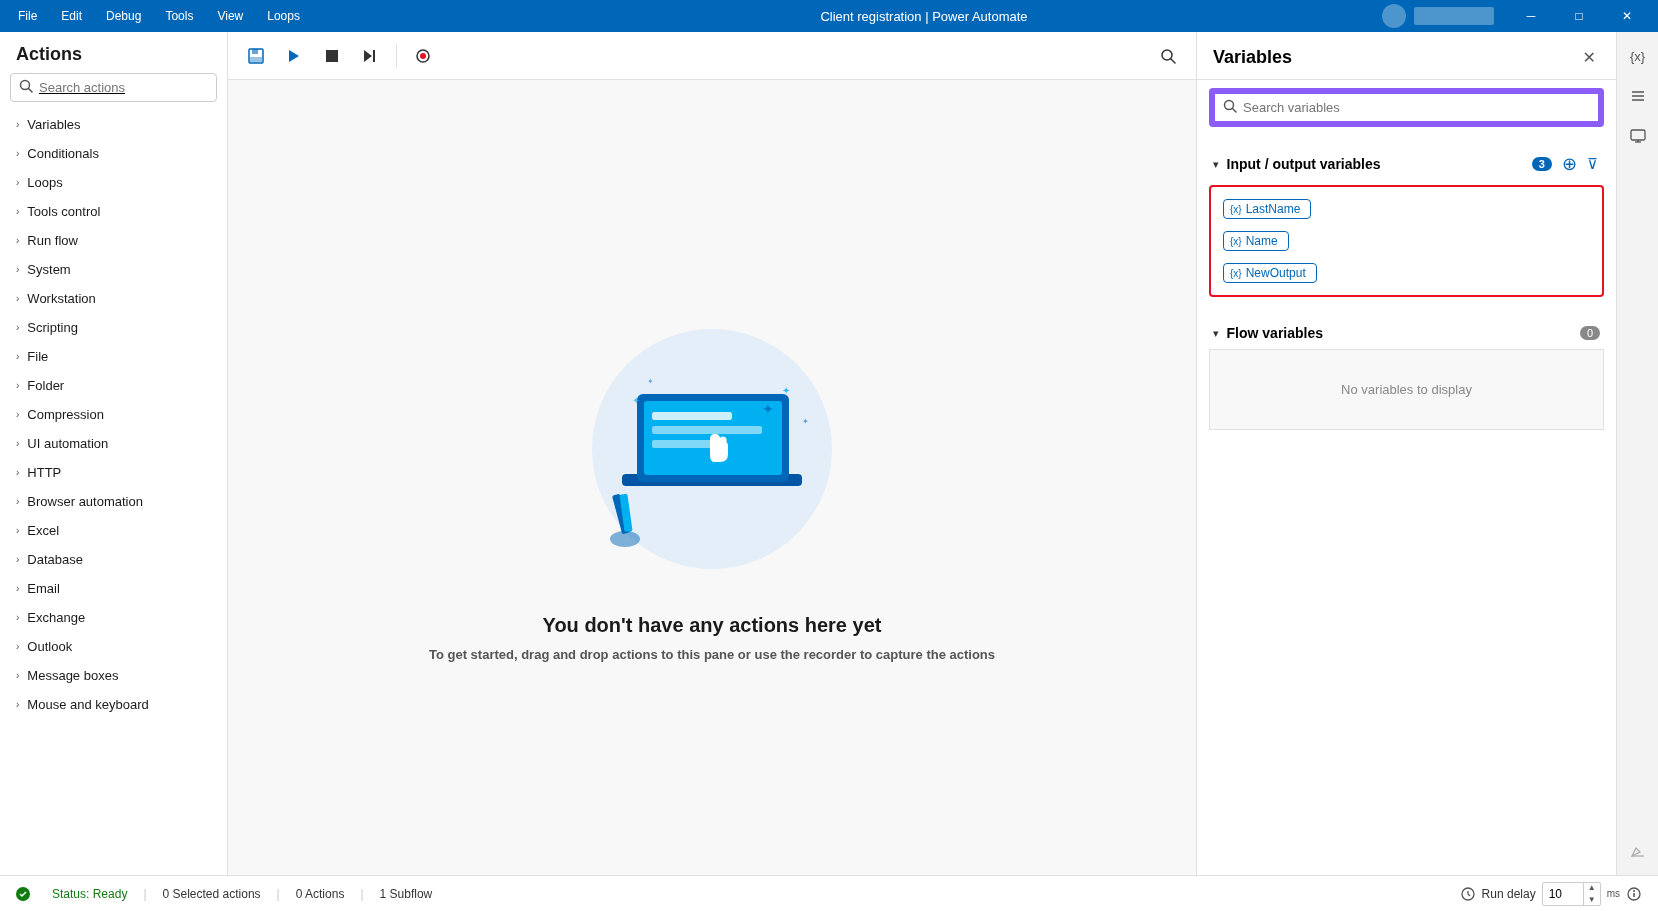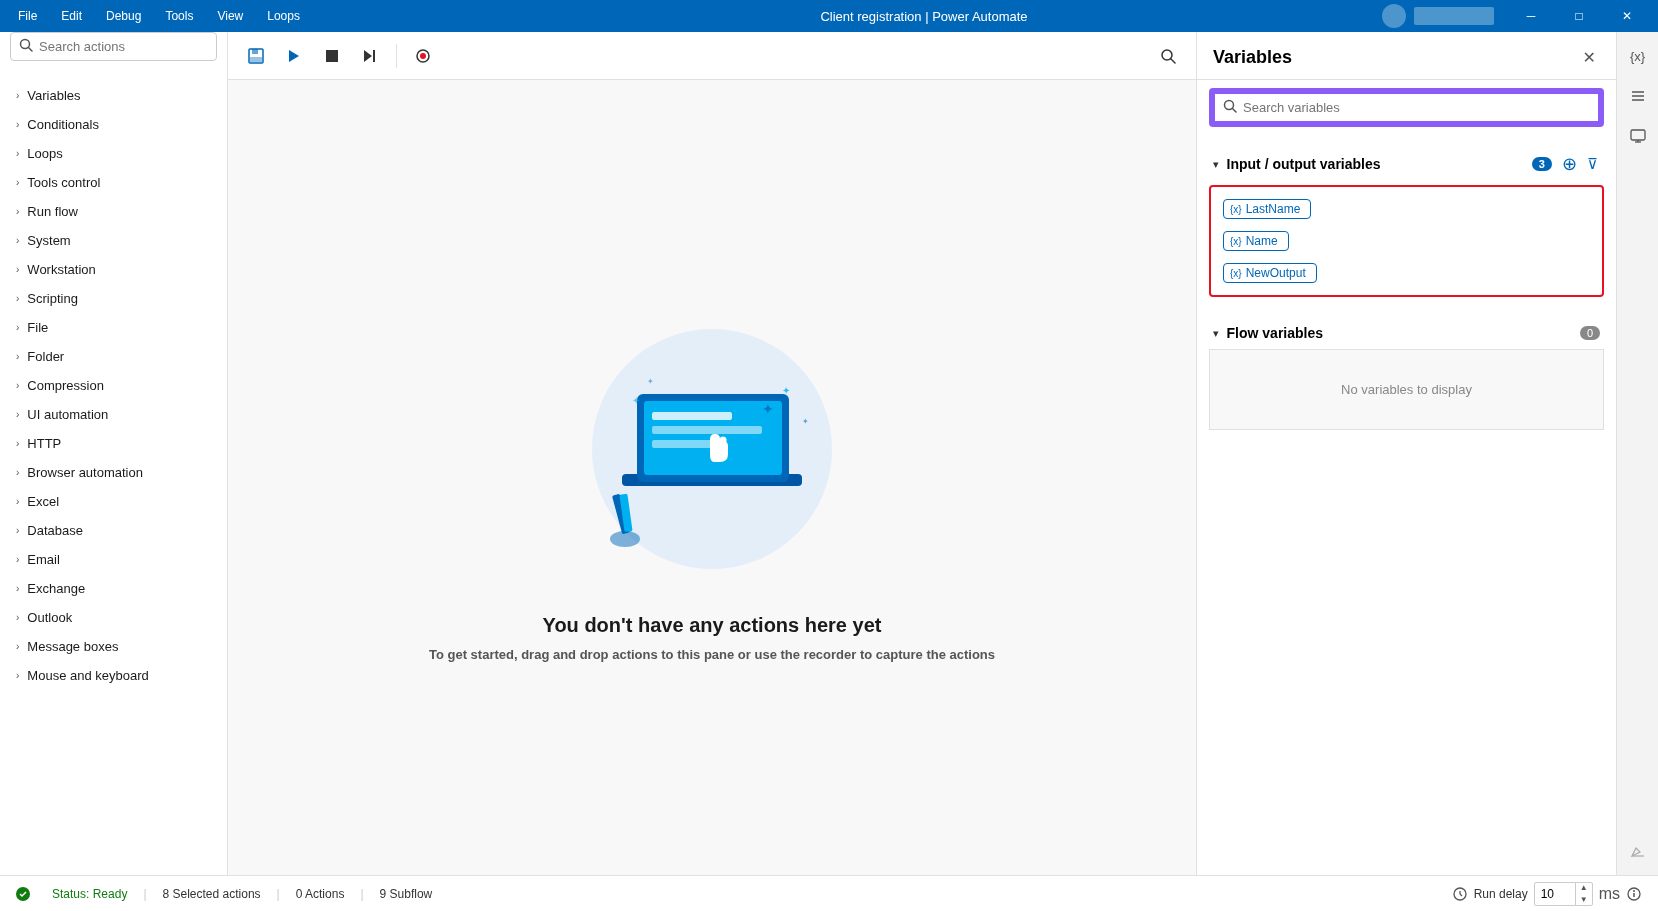--- a/index.html
+++ b/index.html
@@ -72,27 +72,28 @@
       flex-direction: column;
       flex-shrink: 0;
     }
     .actions-header {
       padding: 12px 16px 8px;
       font-size: 18px;
       font-weight: 600;
       color: #1a1a1a;
     }
     .search-box {
-      margin: 0 10px 20px;
+      margin: 0 10px 8px;
       display: flex;
       align-items: center;
       border: 1px solid #ccc;
       border-radius: 4px;
       padding: 5px 8px;
       background: #fff;
+      text-decoration: underline;
     }
     .search-box input {
       border: none;
       outline: none;
       font-size: 13px;
       color: #888;
       width: 100%;
       background: transparent;
     }
     .search-icon-svg {
@@ -418,21 +419,21 @@
     .spin-btn {
       height: 12px;
       width: 16px;
       display: flex;
       align-items: center;
       justify-content: center;
       cursor: pointer;
       font-size: 8px;
       color: #555;
     }
-    .ms-label { font-size: 16px; color: #555; }
+    .ms-label { font-size: 10px; color: #555; }
 
     
     .actions-list::-webkit-scrollbar { width: 6px; }
     .actions-list::-webkit-scrollbar-track { background: #f3f3f3; }
     .actions-list::-webkit-scrollbar-thumb { background: #ccc; border-radius: 3px; }
   </style>
 </head>
 <body>
 
 <div class="titlebar">
@@ -451,20 +452,21 @@
     <div class="titlebar-user"></div>
     <div class="titlebar-btn">─</div>
     <div class="titlebar-btn">□</div>
     <div class="titlebar-btn close">✕</div>
   </div>
 </div>
 
 <div class="main-layout">
 
   <div class="actions-panel">
+    <div class="actions-header">Actions</div>
     <div class="search-box">
       <span class="search-icon-svg">
         <svg width="14" height="14" viewBox="0 0 14 14" fill="none">
           <circle cx="6" cy="6" r="4.5" stroke="#555" stroke-width="1.5"></circle>
           <line x1="9.5" y1="9.5" x2="13" y2="13" stroke="#555" stroke-width="1.5" stroke-linecap="round"></line>
         </svg>
       </span>
       <input type="text" placeholder="Search actions" style="">
     </div>
     <div class="actions-list">
@@ -728,25 +730,25 @@
 <div class="statusbar">
   <div class="status-ready">
     <div class="status-dot">
       <svg width="10" height="10" viewBox="0 0 10 10">
         <polyline points="2,5 4,7 8,3" stroke="white" stroke-width="1.5" fill="none"></polyline>
       </svg>
     </div>
     <span>Status: Ready</span>
   </div>
   <span class="status-sep">|</span>
-  <span>8 Selected actions</span>
+  <span>0 Selected actions</span>
   <span class="status-sep">|</span>
   <span>0 Actions</span>
   <span class="status-sep">|</span>
-  <span>9 Subflow</span>
+  <span>1 Subflow</span>
   <div class="run-delay-group">
     <svg width="16" height="16" viewBox="0 0 16 16" fill="none">
       <circle cx="8" cy="8" r="6" stroke="#555" stroke-width="1.3"></circle>
       <line x1="8" y1="5" x2="8" y2="8" stroke="#555" stroke-width="1.3"></line>
       <line x1="8" y1="8" x2="10" y2="10" stroke="#555" stroke-width="1.3"></line>
     </svg>
     <span>Run delay</span>
     <div class="run-delay-input">
       <input type="number" value="100" style="">
       <div class="run-delay-spinners">

